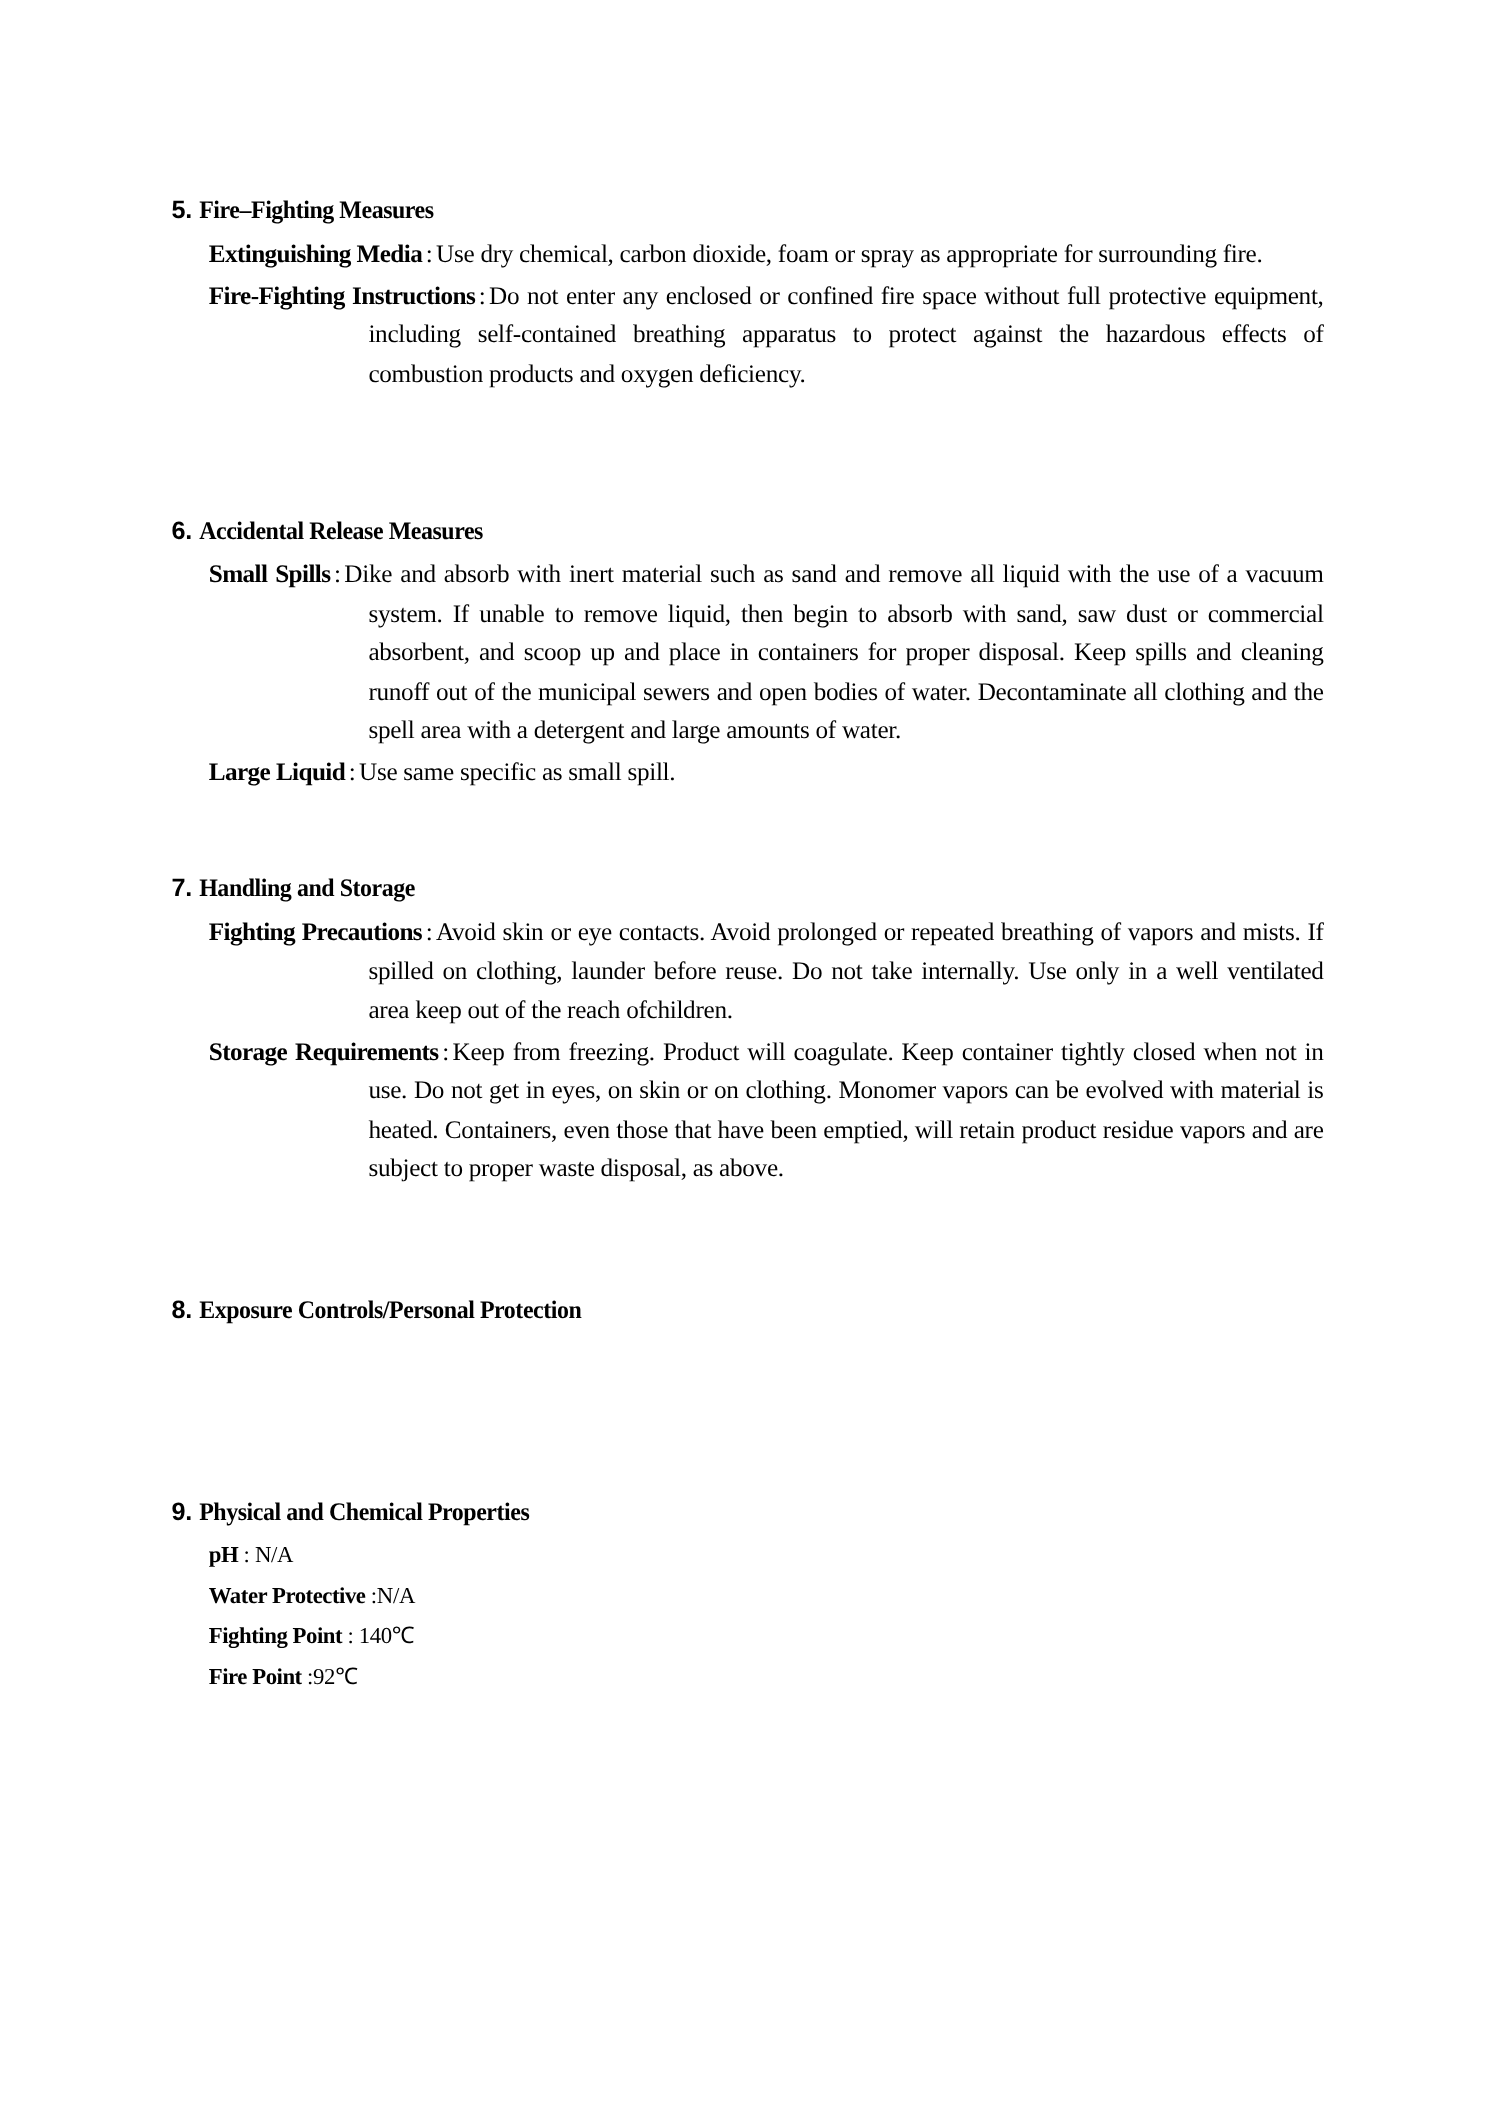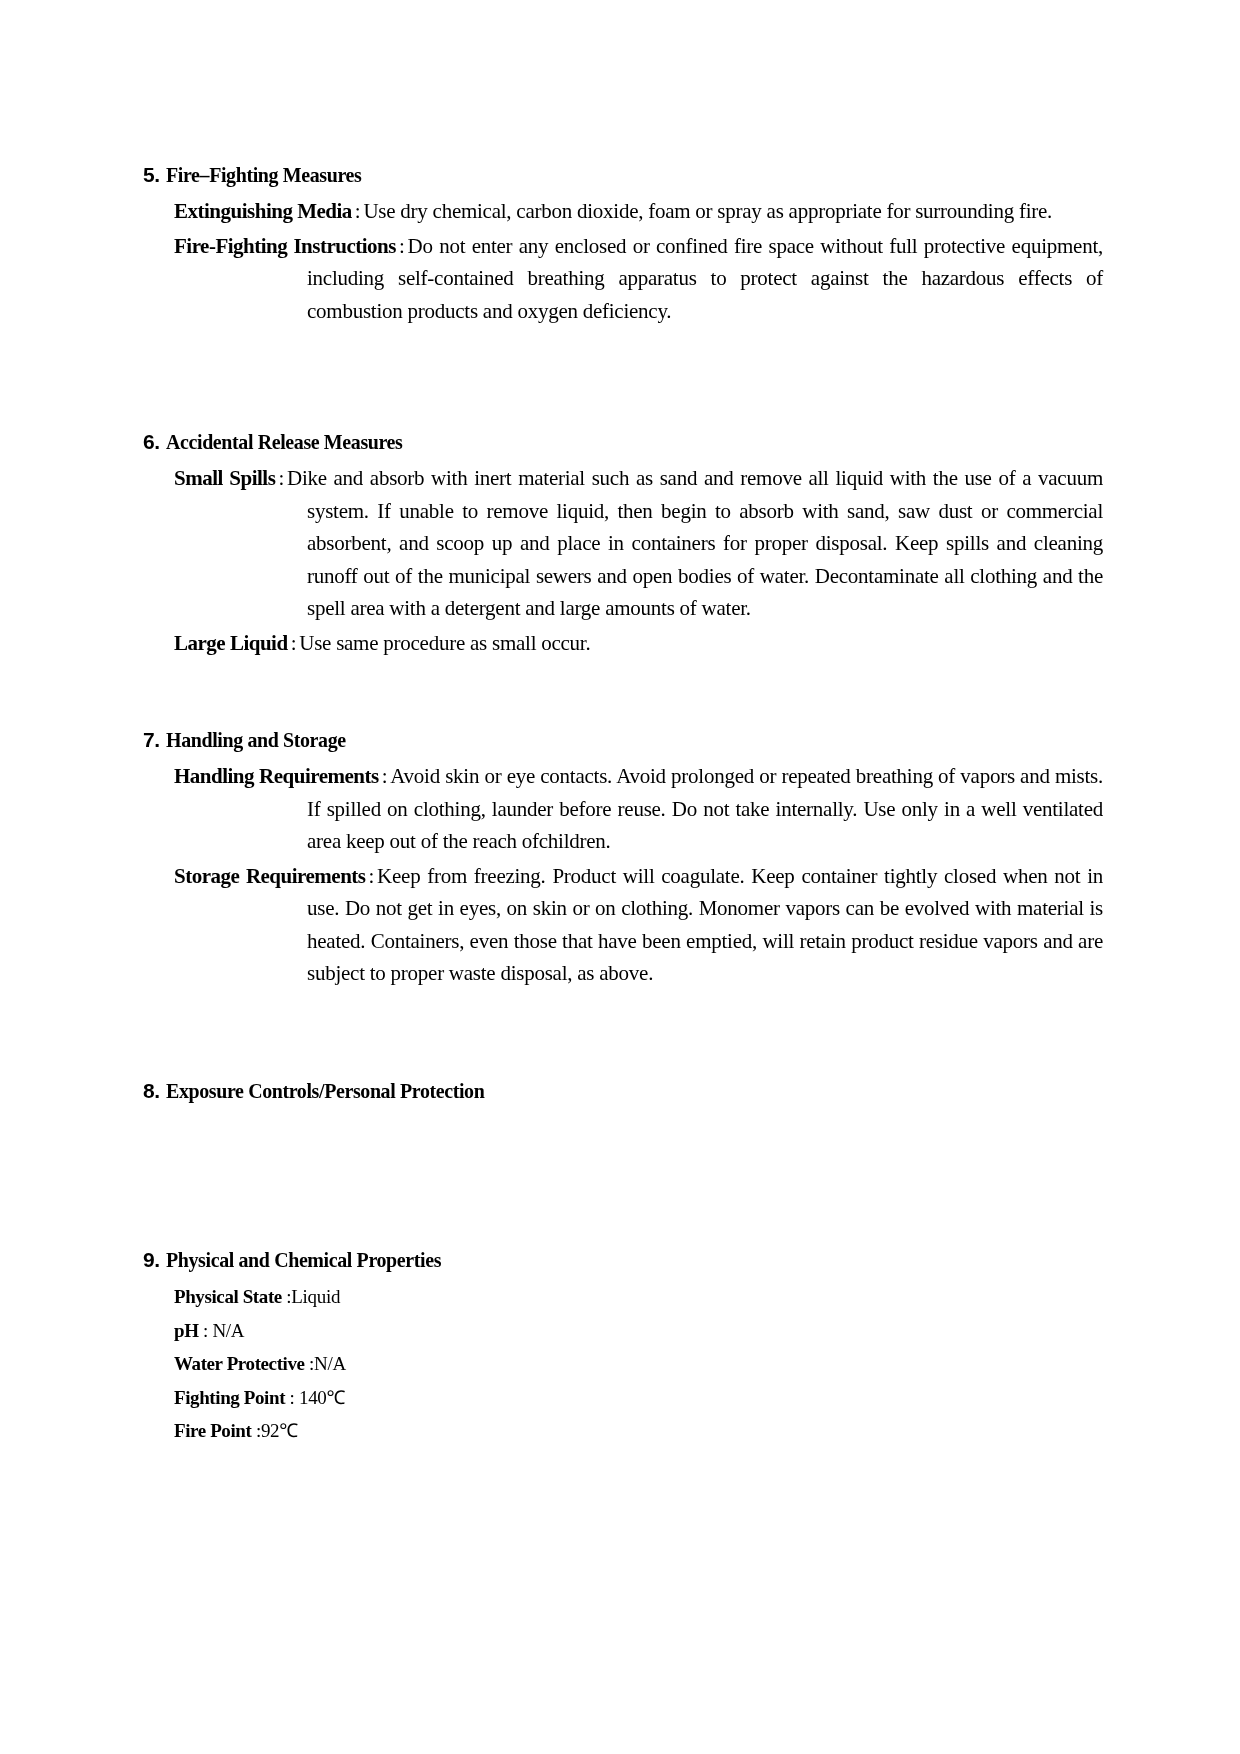--- a/index.html
+++ b/index.html
@@ -107,44 +107,43 @@
     <div class="entry hang-s5"><span class="label">Extinguishing Media</span><span class="sep">:</span><span class="text">Use dry chemical, carbon dioxide, foam or spray as appropriate for surrounding fire.</span></div>
     <div class="entry hang-s5"><span class="label">Fire-Fighting Instructions</span><span class="sep">:</span><span class="text">Do not enter any enclosed or confined fire space without full protective equipment, including self-contained breathing apparatus to protect against the hazardous effects of combustion products and oxygen deficiency.</span></div>
   </div>
 
   <div class="section" id="s6">
     <h2 class="section-heading">
       <span class="section-number">6.</span>
       <span class="section-title">Accidental Release Measures</span>
     </h2>
     <div class="entry hang"><span class="label">Small Spills</span><span class="sep">:</span><span class="text">Dike and absorb with inert material such as sand and remove all liquid with the use of a vacuum system. If unable to remove liquid, then begin to absorb with sand, saw dust or commercial absorbent, and scoop up and place in containers for proper disposal. Keep spills and cleaning runoff out of the municipal sewers and open bodies of water. Decontaminate all clothing and the spell area with a detergent and large amounts of water.</span></div>
-    <div class="entry hang"><span class="label">Large Liquid</span><span class="sep">:</span><span class="text">Use same procedure as small occur.</span></div>
+    <div class="entry hang"><span class="label">Large Liquid</span><span class="sep">:</span><span class="text">Use same specific as small spill.</span></div>
   </div>
 
   <div class="section" id="s7">
     <h2 class="section-heading">
       <span class="section-number">7.</span>
       <span class="section-title">Handling and Storage</span>
     </h2>
-    <div class="entry hang"><span class="label">Handling Requirements</span><span class="sep">:</span><span class="text">Avoid skin or eye contacts. Avoid prolonged or repeated breathing of vapors and mists. If spilled on clothing, launder before reuse. Do not take internally. Use only in a well ventilated area keep out of the reach ofchildren.</span></div>
+    <div class="entry hang"><span class="label">Fighting Precautions</span><span class="sep">:</span><span class="text">Avoid skin or eye contacts. Avoid prolonged or repeated breathing of vapors and mists. If spilled on clothing, launder before reuse. Do not take internally. Use only in a well ventilated area keep out of the reach ofchildren.</span></div>
     <div class="entry hang"><span class="label">Storage Requirements</span><span class="sep">:</span><span class="text">Keep from freezing. Product will coagulate. Keep container tightly closed when not in use. Do not get in eyes, on skin or on clothing. Monomer vapors can be evolved with material is heated. Containers, even those that have been emptied, will retain product residue vapors and are subject to proper waste disposal, as above.</span></div>
   </div>
 
   <div class="section" id="s8">
     <h2 class="section-heading">
       <span class="section-number">8.</span>
       <span class="section-title">Exposure Controls/Personal Protection</span>
     </h2>
   </div>
 
   <div class="section" id="s9">
     <h2 class="section-heading">
       <span class="section-number">9.</span>
       <span class="section-title">Physical and Chemical Properties</span>
     </h2>
-    <div class="prop"><span class="label">Physical State</span> <span>:</span><span>Liquid</span></div>
     <div class="prop"><span class="label">pH</span> <span>:</span> <span>N/A</span></div>
     <div class="prop"><span class="label">Water Protective</span> <span>:</span><span>N/A</span></div>
     <div class="prop"><span class="label">Fighting Point</span> <span>:</span> <span>140℃</span></div>
     <div class="prop"><span class="label">Fire Point</span> <span>:</span><span>92℃</span></div>
   </div>
 
 </div>
 
 </body></html>

